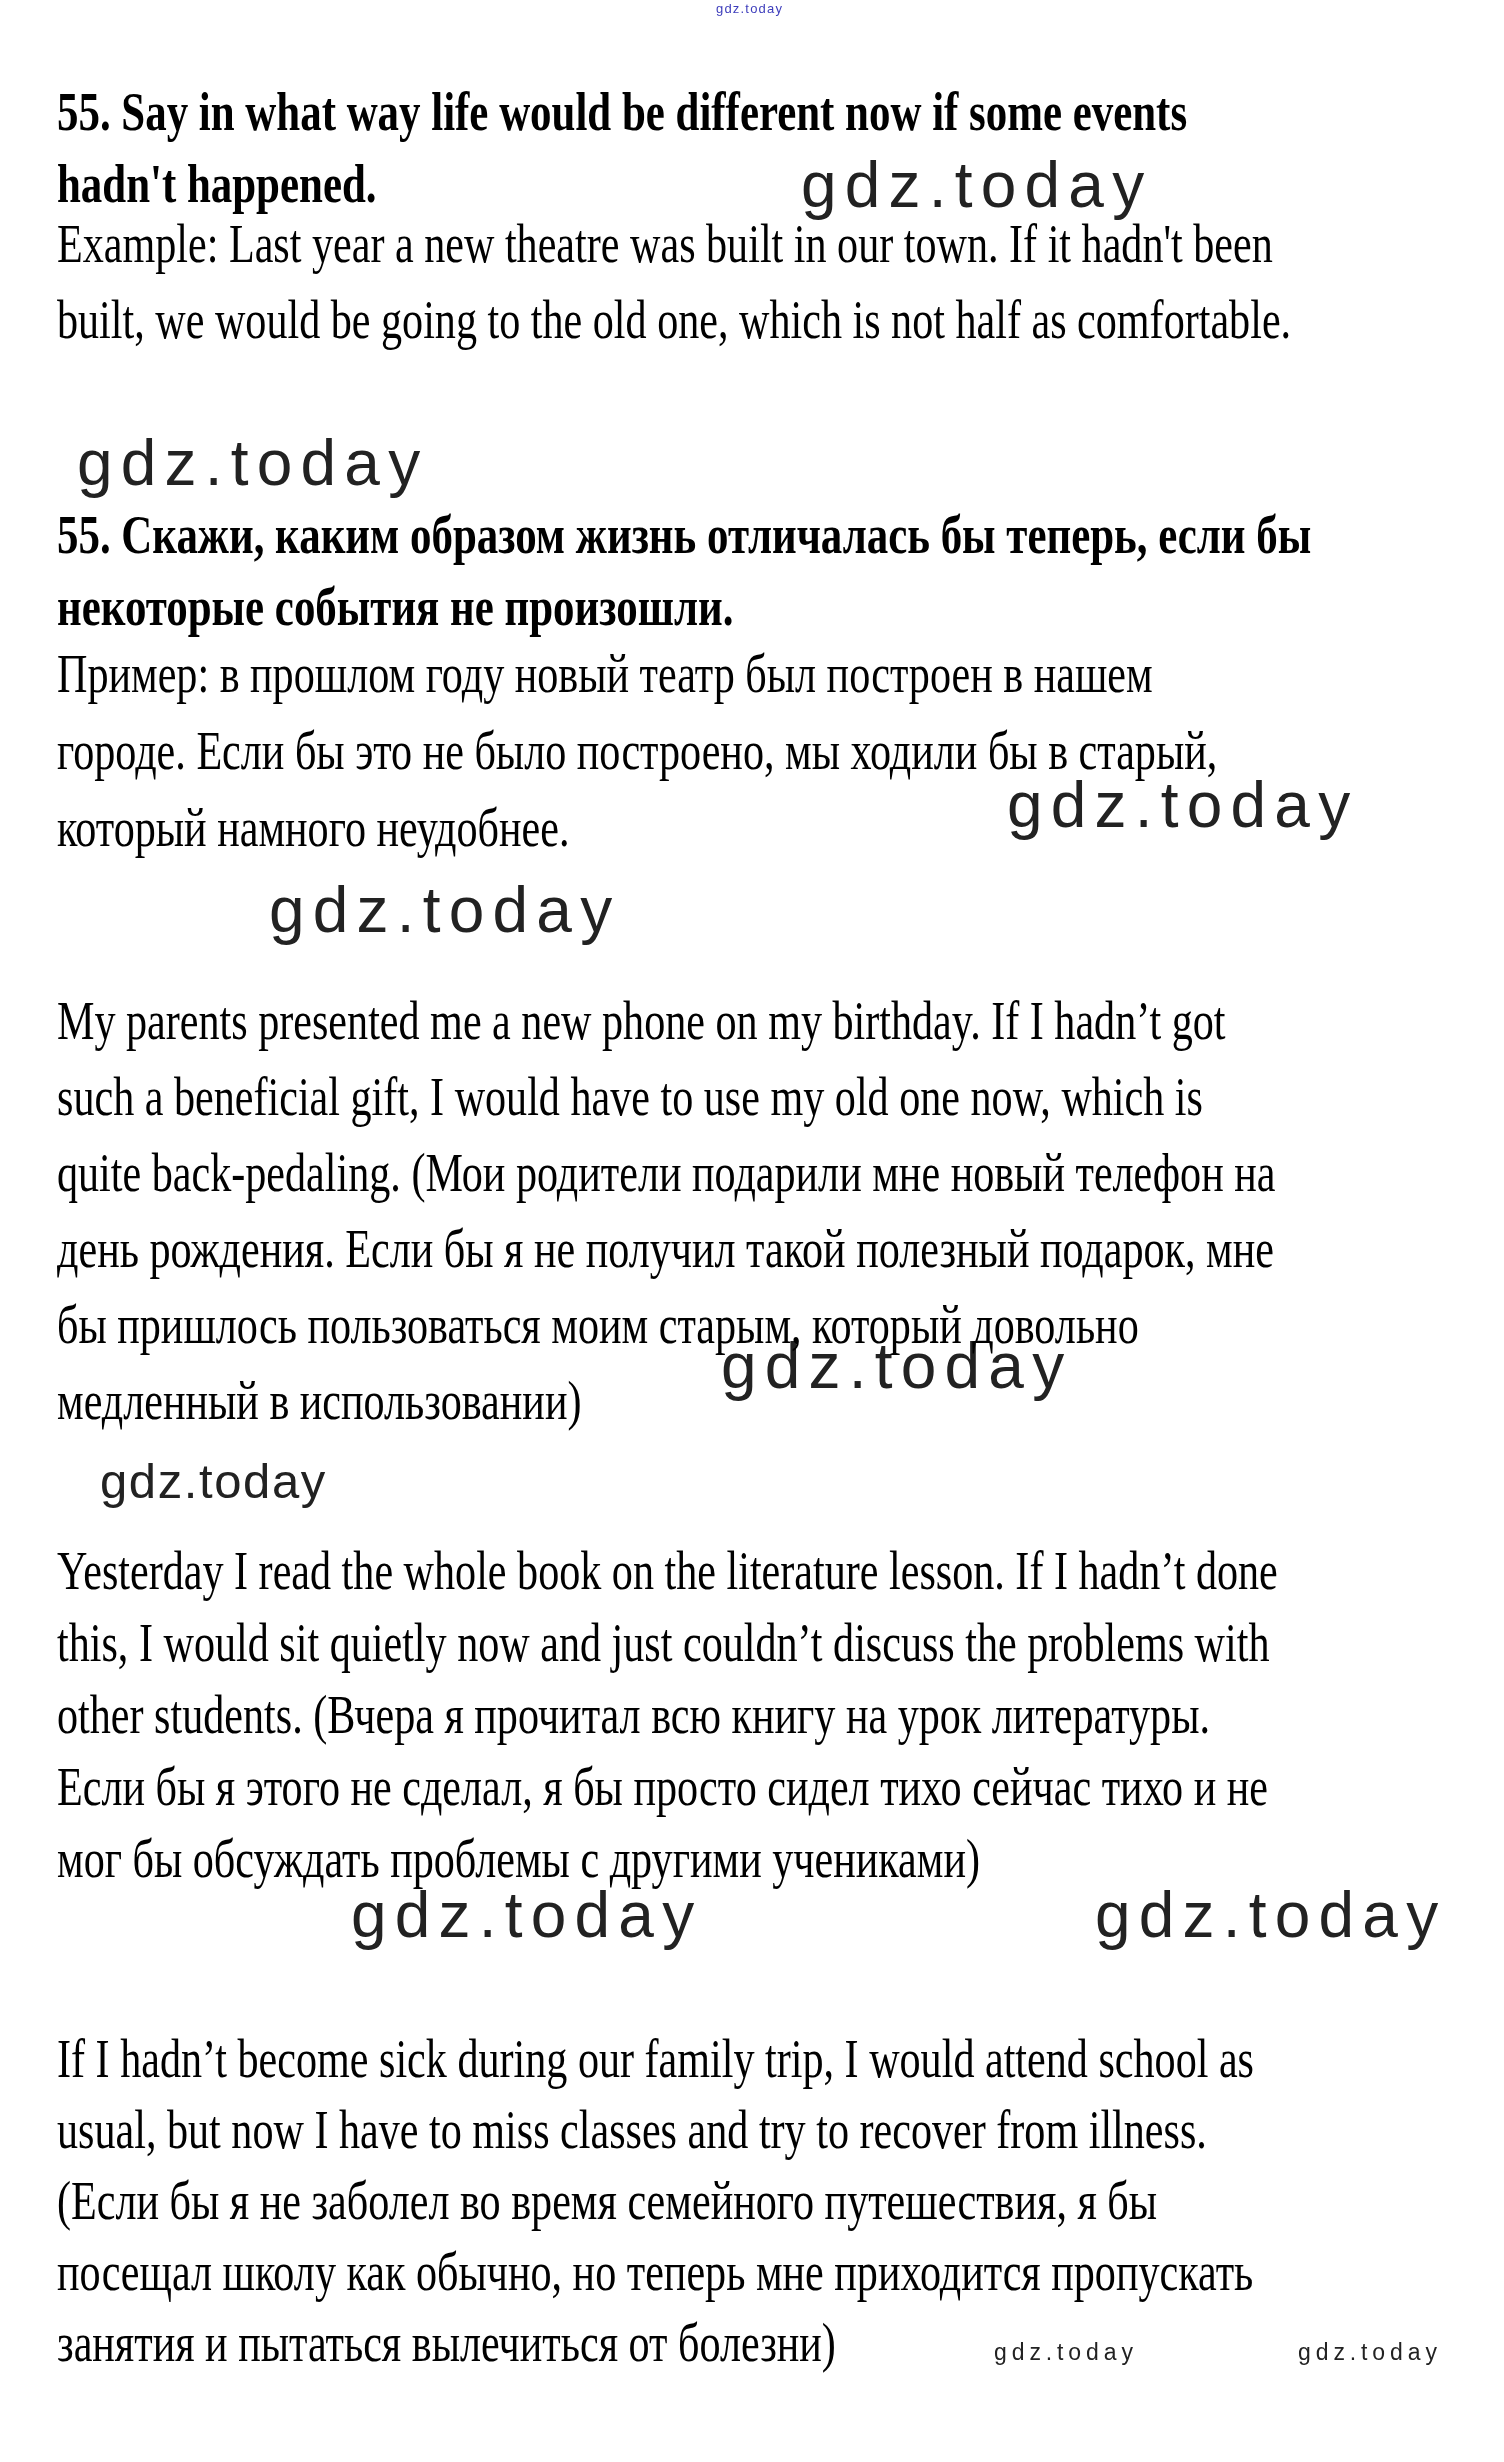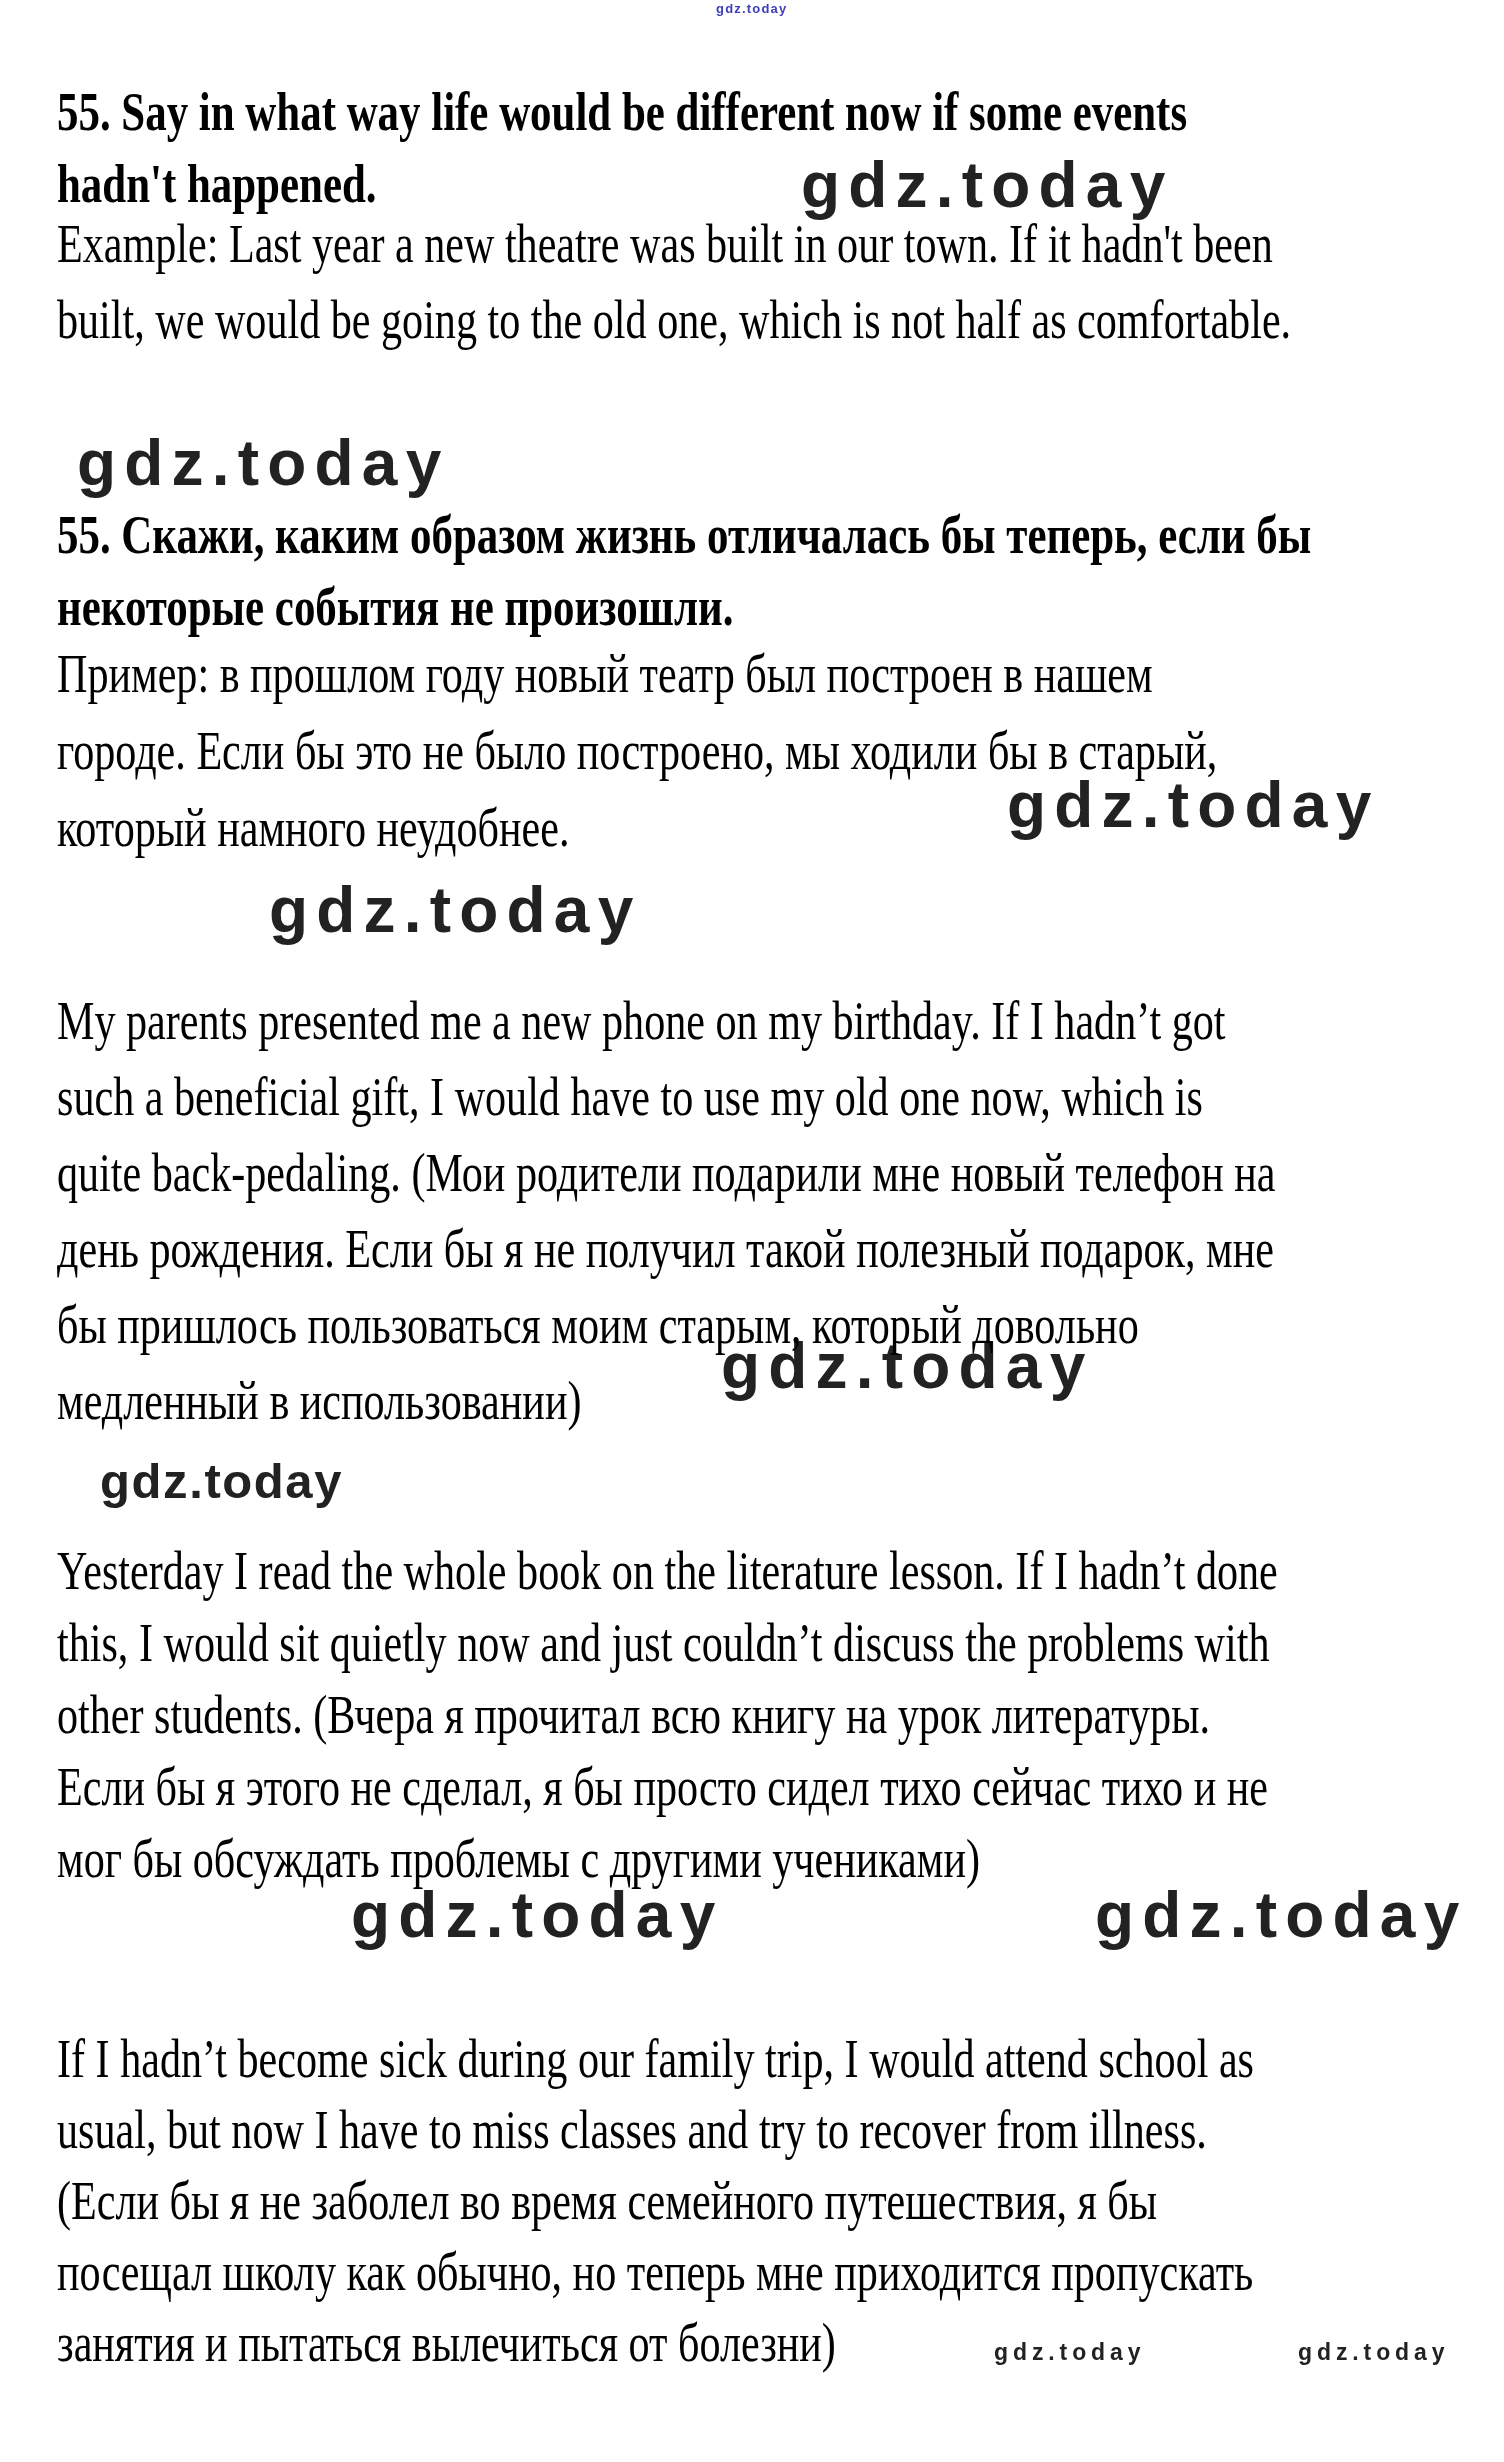--- a/index.html
+++ b/index.html
@@ -28,21 +28,21 @@
   #p-heading-ru  { top: 499px;  line-height: 72px; }
   #p-example-ru  { top: 636px;  line-height: 77px; }
   #p-answer-phone{ top: 983px; line-height: 76px; }
   #p-answer-book { top: 1535px; line-height: 72px; }
   #p-answer-sick { top: 2024px; line-height: 71px; }
 
   
   .wm {
     position: absolute;
     font-family: "Liberation Sans", "DejaVu Sans", sans-serif;
-    font-weight: bold;
+    font-weight: normal;
     white-space: nowrap;
     line-height: 1;
     color: var(--watermark_dark, #222222);
   }
   .wm-big   { font-size: 64px; letter-spacing: 8.2px; }
   .wm-med   { font-size: 49px; letter-spacing: 1.6px; }
   .wm-small { font-size: 23px; letter-spacing: 4.9px; }
   .wm-blue  { font-size: 13px; letter-spacing: 1.2px; color: var(--watermark_blue, #3e3ebc); }
 
   #wm-top     { left: 716px;  top: 2.4px;    }

